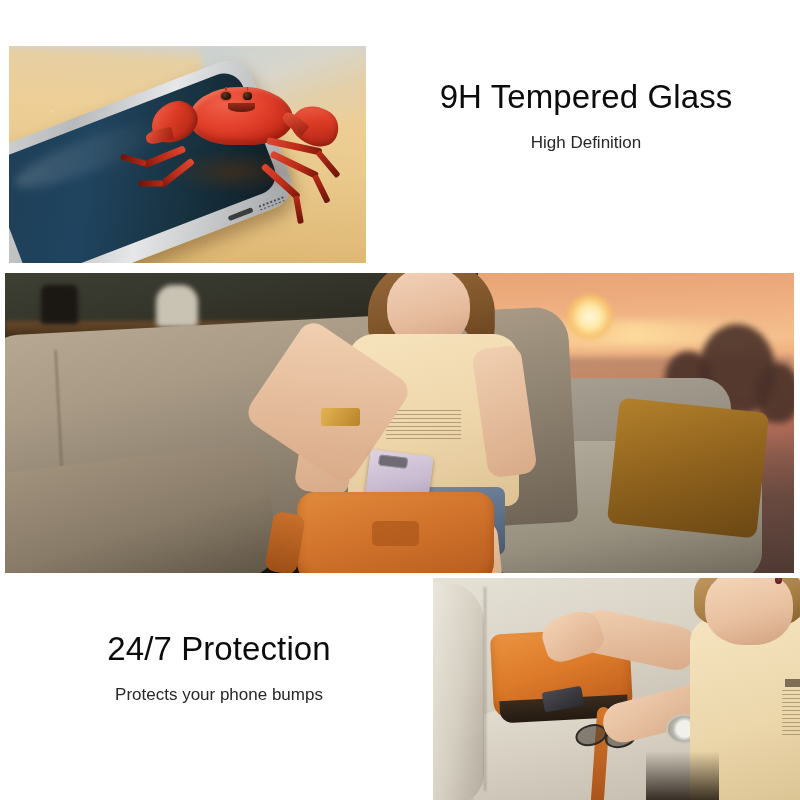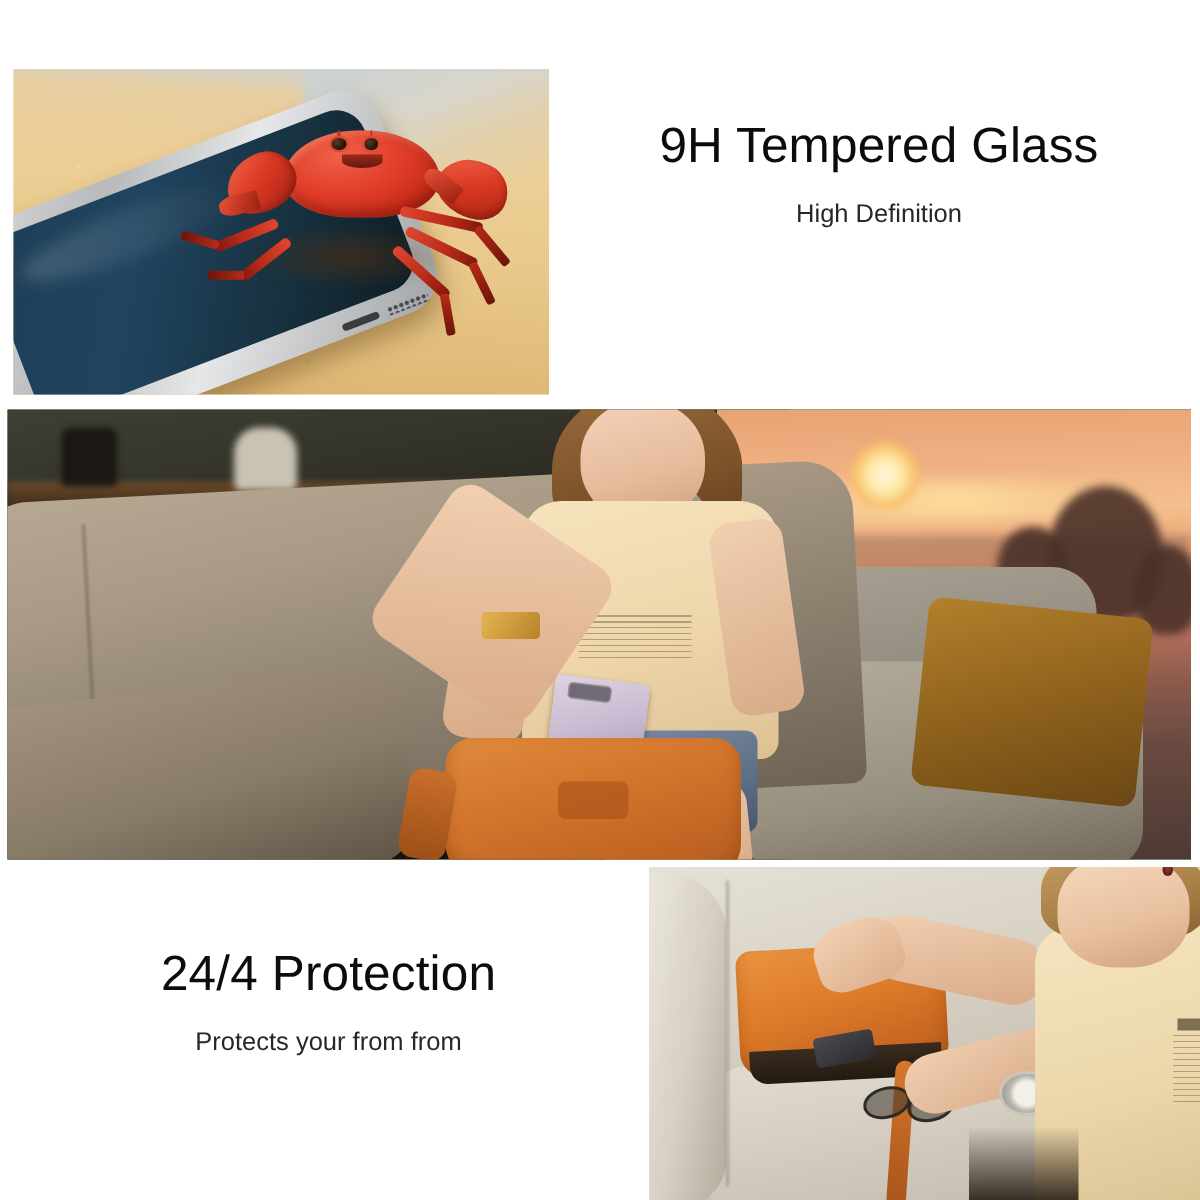--- a/index.html
+++ b/index.html
@@ -750,22 +750,22 @@
     <div class="reach-arm"></div>
     <div class="bracelet"></div>
     <div class="mini-phone"></div>
     <div class="bag">
       <div class="bag-tab"></div>
     </div>
     <div class="bag-strap"></div>
   </div>
 
   <div class="block-protect">
-    <h1 class="headline">24/4 Protection</h1>
-    <p class="subline">Protects your from from</p>
+    <h1 class="headline">24/7 Protection</h1>
+    <p class="subline">Protects your phone bumps</p>
   </div>
 
   <div class="panel-shock">
     <div class="shock-sofa"></div>
     <div class="shock-cushion"></div>
     <div class="shock-armrest"></div>
     <div class="shock-seam"></div>
 
     <div class="shock-bag">
       <div class="shock-bag-mouth"></div>

